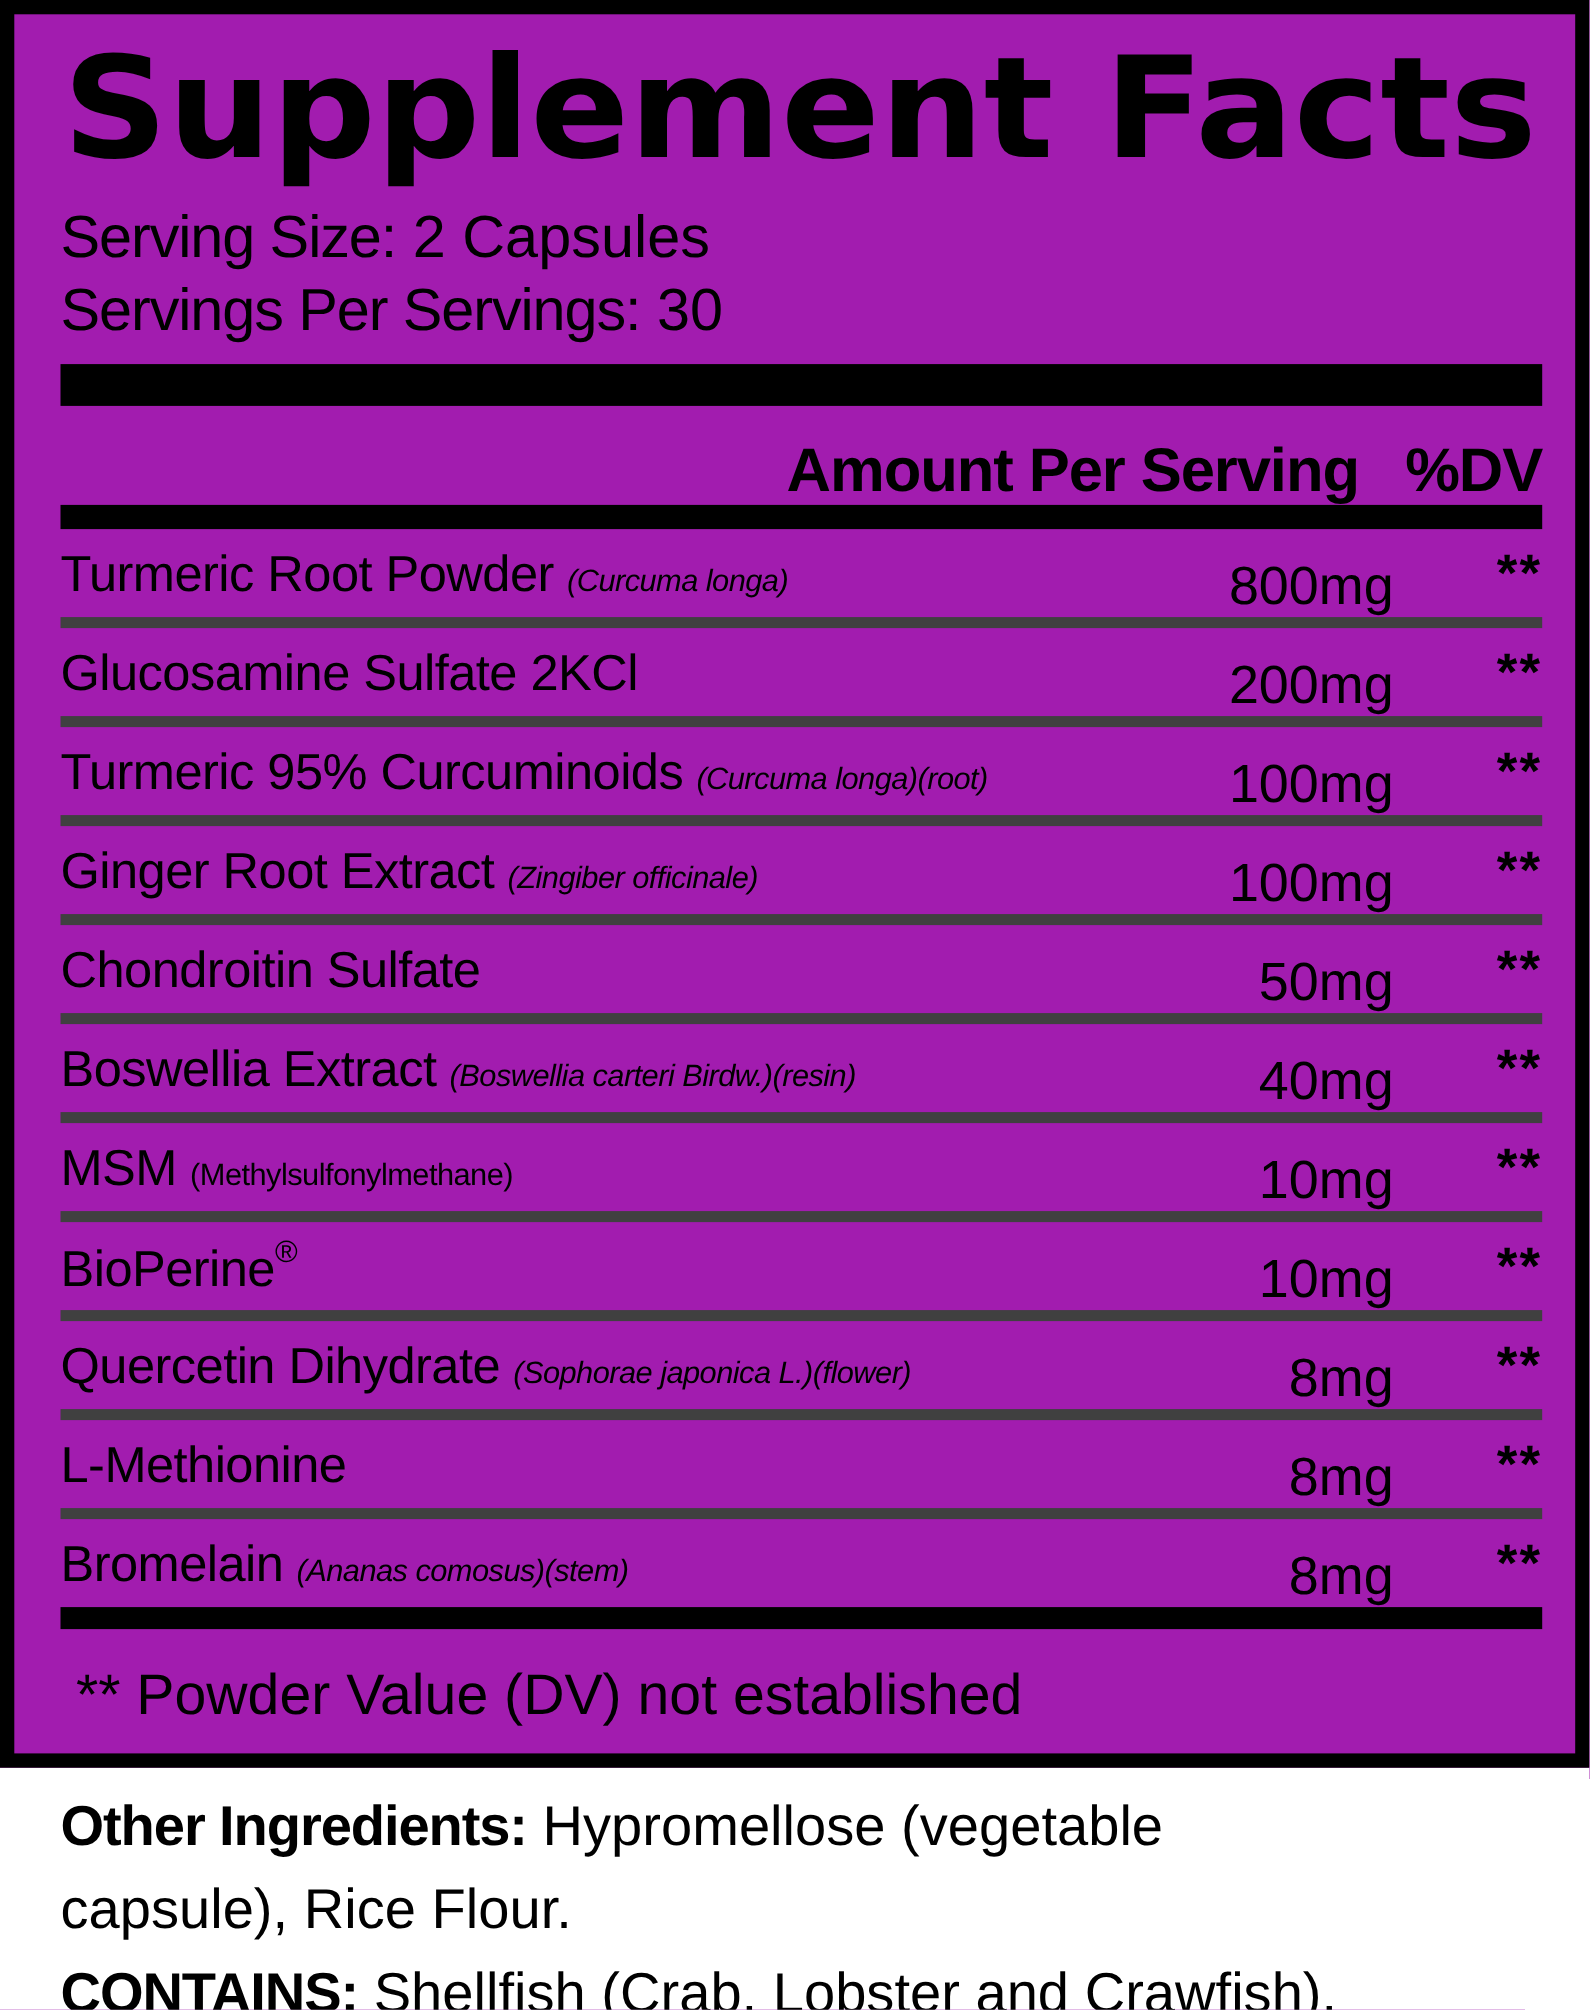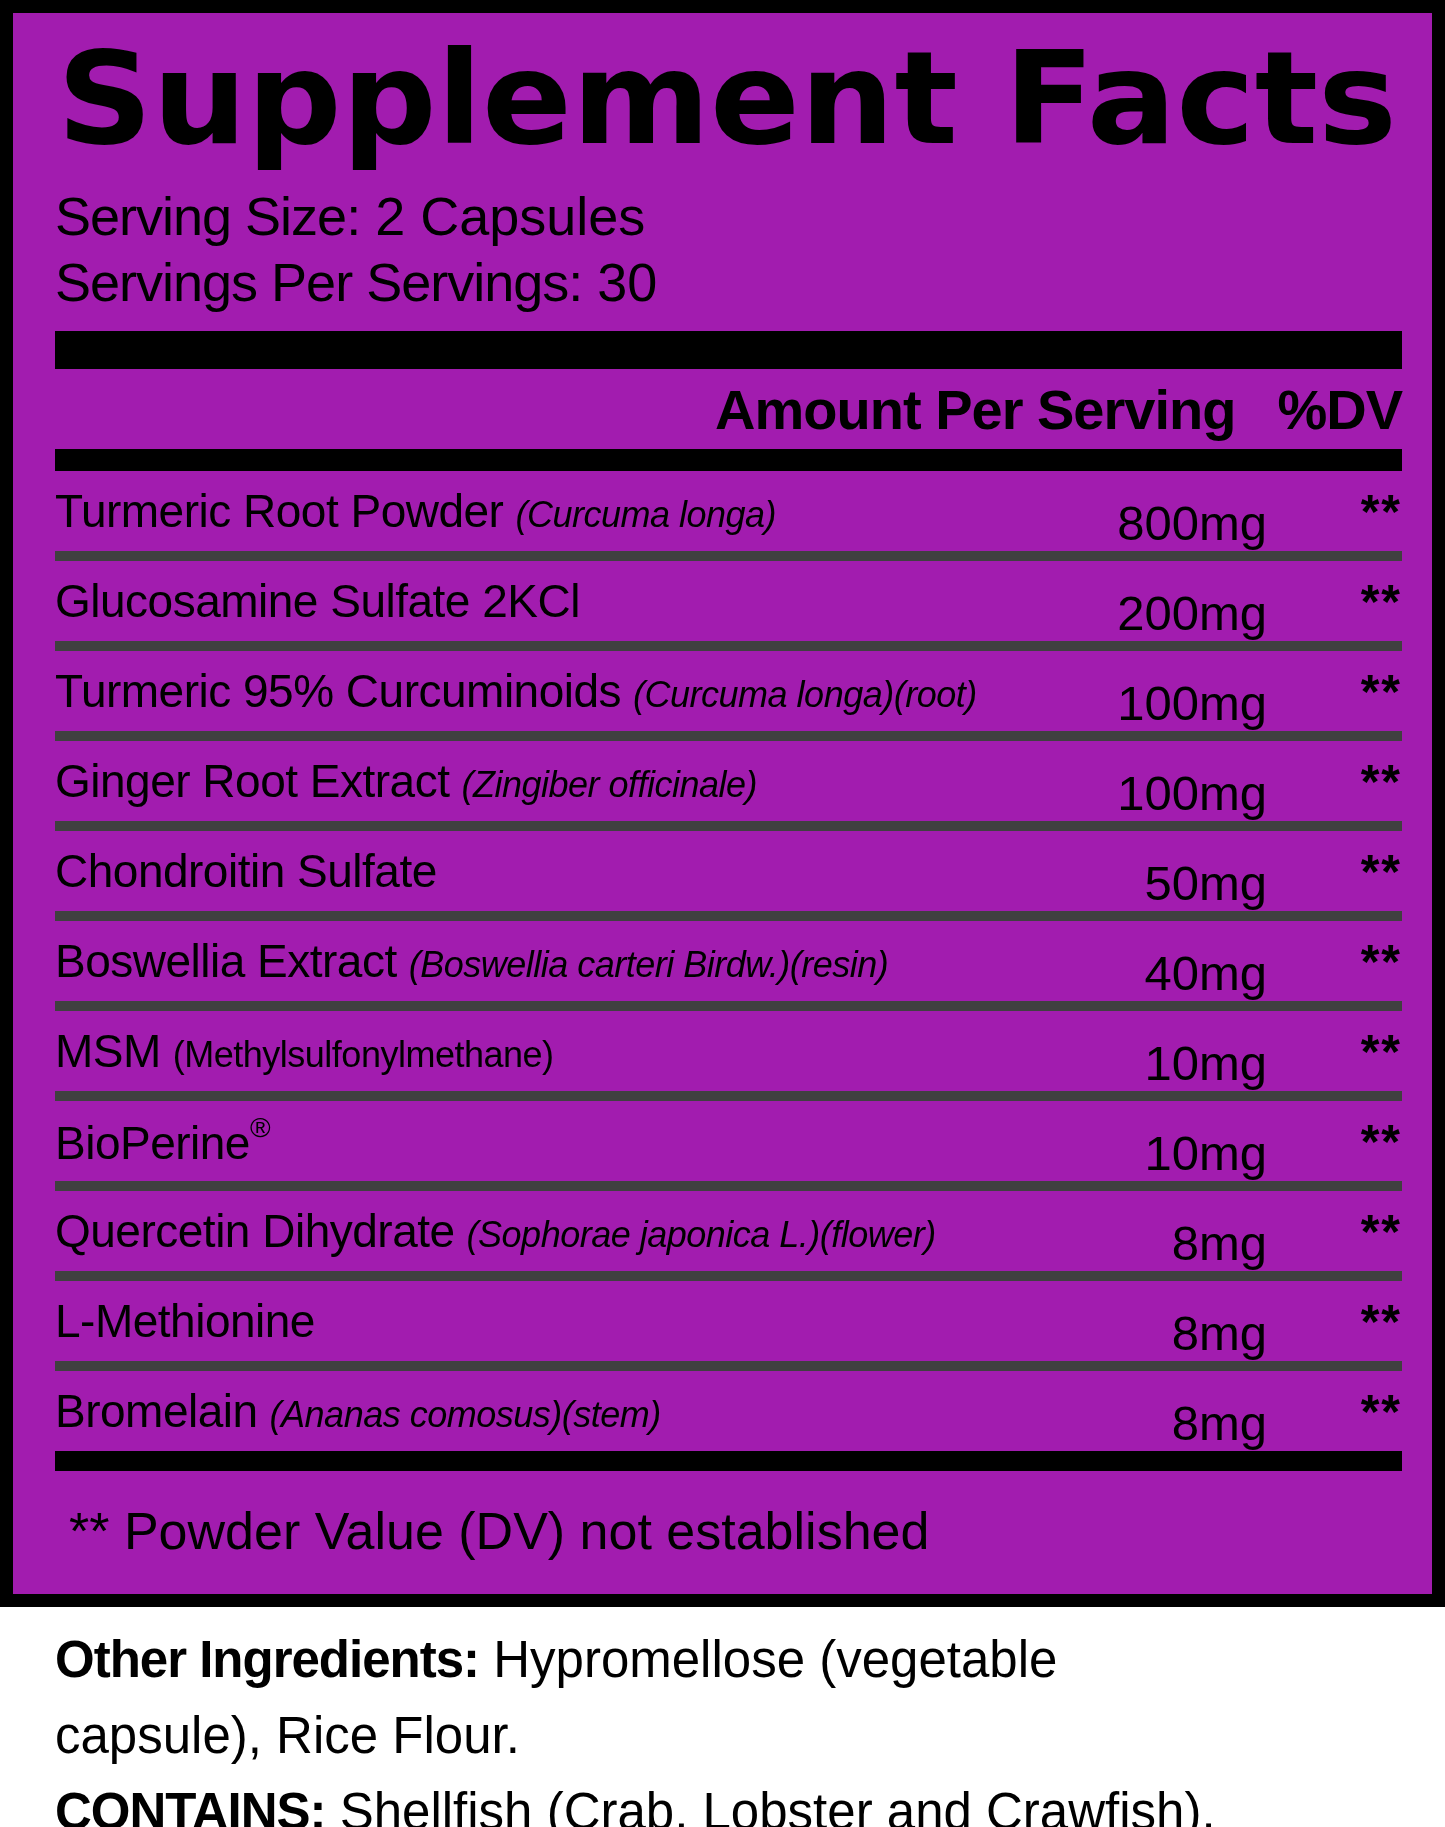--- a/index.html
+++ b/index.html
@@ -16,34 +16,34 @@
   }
   .title-svg{display:block;margin-top:22px;}
   .title-svg text{
     font-family:"DejaVu Sans","Liberation Sans",sans-serif;
     font-weight:bold;
   }
   .serving-block{margin-top:10px;font-size:54px;line-height:66px;}
   .serving-block b{font-weight:normal;letter-spacing:-1px;}
   .bar-heavy{height:38px;background:#000;margin-top:16px;}
   .facts-header{
-    display:flex;justify-content:flex-end;align-items:center;
-    height:80px;font-weight:bold;font-size:56px;letter-spacing:-1px;
+    display:flex;justify-content:flex-end;align-items:flex-end;
+    height:80px;font-weight:bold;font-size:56px;letter-spacing:-1px;margin-top:10px;
   }
   .facts-header .dv-head{margin-left:42px;}
   .bar-med{height:22px;background:#000;}
   .rows .row{
     display:flex;align-items:center;min-height:80px;overflow:visible;
   }
   .rows .row + .row{border-top:10px solid #404040;}
   .ing-name{
     flex:1 1 0;min-width:0;white-space:nowrap;
     font-size:46px;letter-spacing:-0.5px;
   }
-  .ing-name .sci{font-size:36px;margin-left:12px;}
+  .ing-name .sci{font-size:28px;margin-left:12px;}
   .ing-name .sci.it{font-style:italic;}
   .ing-name sup.mark{font-size:28px;vertical-align:22px;}
   .ing-amt{flex:0 0 auto;width:210px;text-align:right;font-size:49px;margin-top:24px;}
   .ing-dv{flex:0 0 auto;width:135px;text-align:right;font-size:48px;font-weight:bold;letter-spacing:2px;}
   .bar-bottom{height:20px;background:#000;}
   .footnote{
     height:120px;display:flex;align-items:center;
     font-size:52px;padding-left:14px;
   }
   .below-box{

